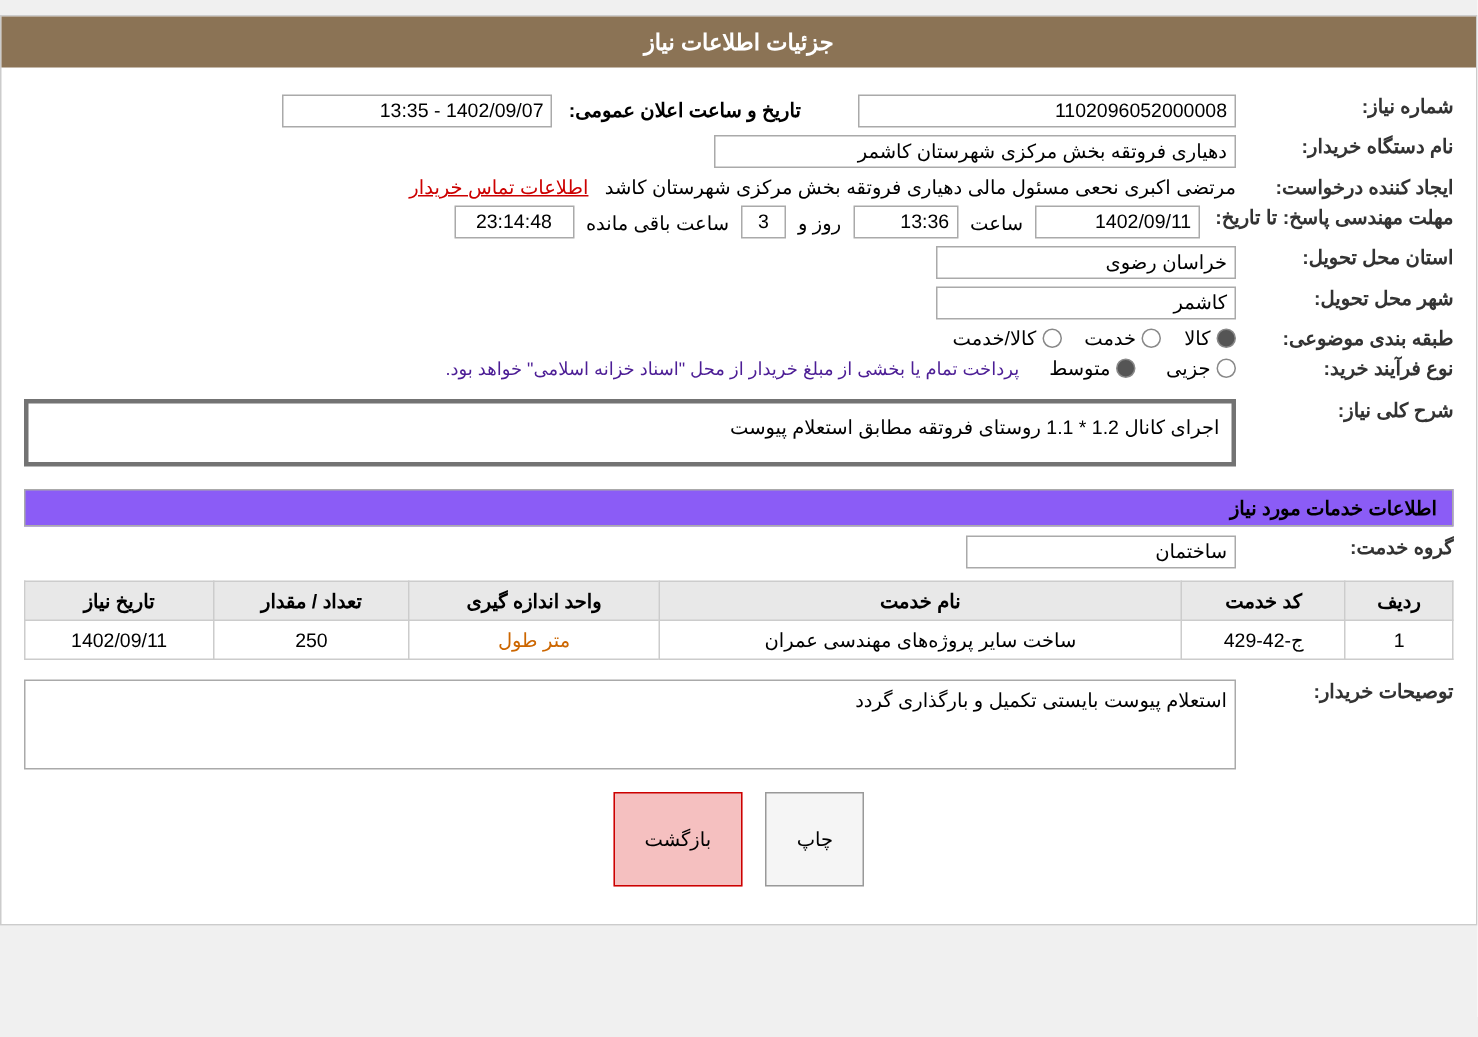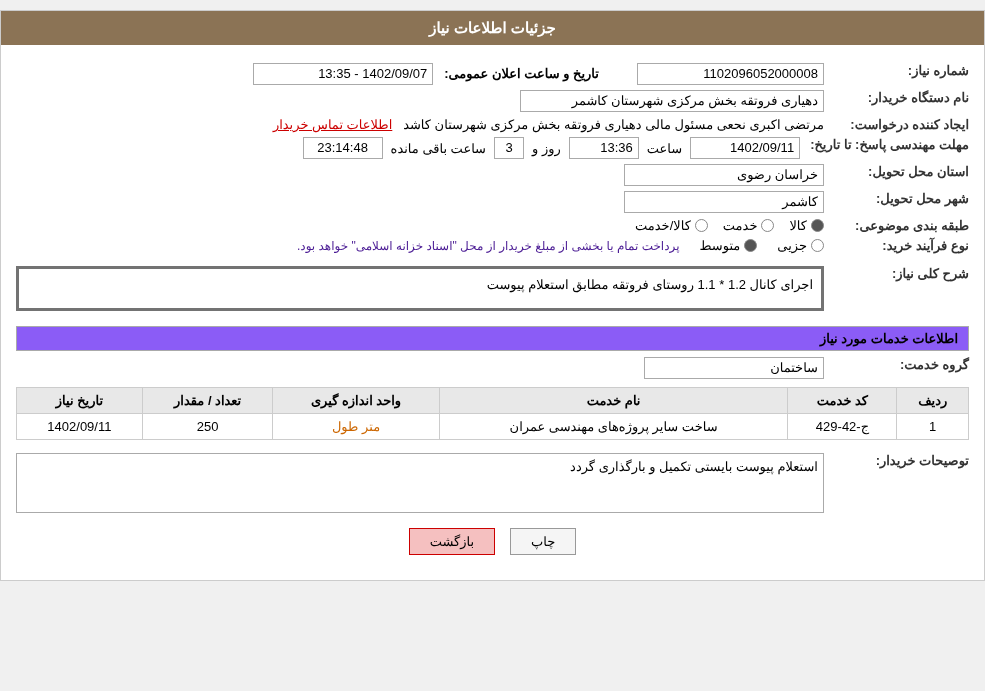--- a/index.html
+++ b/index.html
@@ -86,21 +86,21 @@
       text-align: right;
     }
     .buttons-row {
       text-align: center;
       padding: 15px;
       display: flex;
       justify-content: center;
       gap: 15px;
     }
     .btn {
-      padding: 5px 20px;
+      padding: 23px 20px;
       font-size: 13px;
       border: 1px solid #999;
       cursor: pointer;
       font-family: Tahoma, Arial, sans-serif;
     }
     .btn-print {
       background: #f5f5f5;
       color: #000;
     }
     .btn-back {
@@ -145,32 +145,32 @@
 <div class="page-wrapper">
   <div class="header-bar">
     <span>جزئیات اطلاعات نیاز</span>
   </div>
 
   <div class="content">
 
     <div class="row-label-val" style="margin-top:8px;">
       <div class="field-label">شماره نیاز:</div>
       <div class="field-value">
-        <span class="inline-box" style="width:187px; display:inline-block;">1102096052000008</span>
+        <span class="inline-box" style="width:252px; display:inline-block;">1102096052000008</span>
         &nbsp;&nbsp;&nbsp;
         <span style="font-weight:bold; margin-right:20px;">تاریخ و ساعت اعلان عمومی:</span>
         &nbsp;
         <span class="inline-box" style="width:180px; display:inline-block;">1402/09/07 - 13:35</span>
       </div>
     </div>
 
     <div class="row-label-val" style="margin-top:5px;">
       <div class="field-label">نام دستگاه خریدار:</div>
       <div class="field-value">
-        <span class="inline-box" style="width:304px; display:inline-block;">دهیاری فروتقه بخش مرکزی شهرستان کاشمر</span>
+        <span class="inline-box" style="width:348px; display:inline-block;">دهیاری فروتقه بخش مرکزی شهرستان کاشمر</span>
       </div>
     </div>
 
     <div class="row-label-val" style="margin-top:5px;">
       <div class="field-label">ایجاد کننده درخواست:</div>
       <div class="field-value">
         <span>مرتضی اکبری نحعی مسئول مالی دهیاری فروتقه بخش مرکزی شهرستان کاشد</span>
         &nbsp;
         <span class="highlight-link" style="cursor:pointer;">اطلاعات تماس خریدار</span>
       </div>

